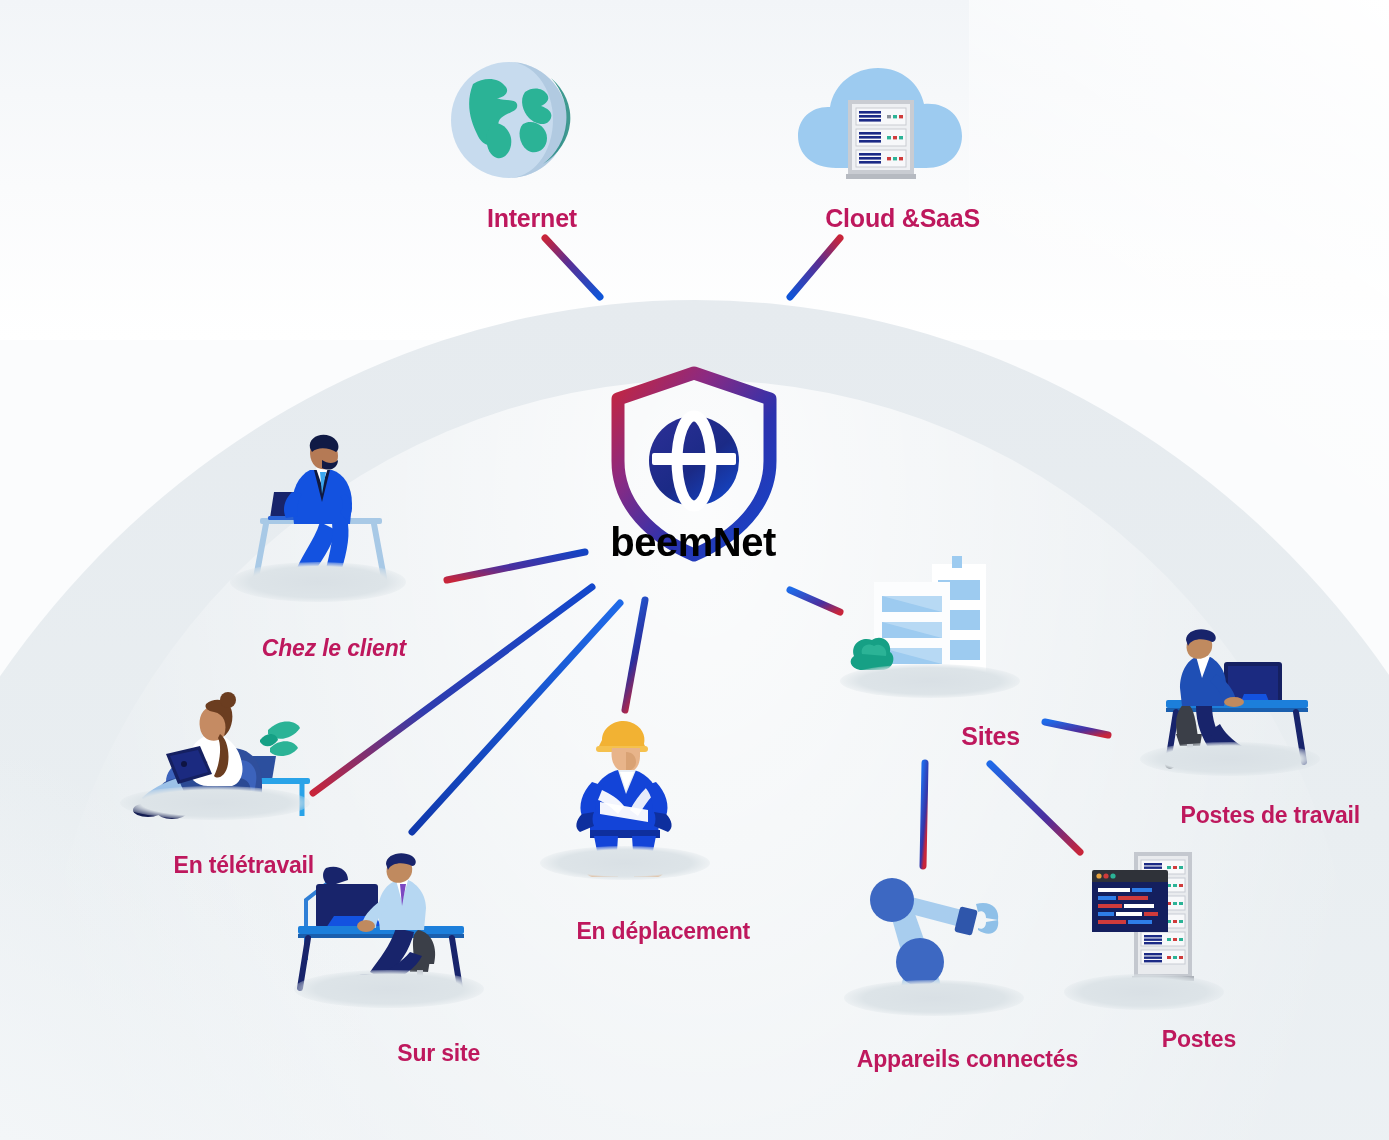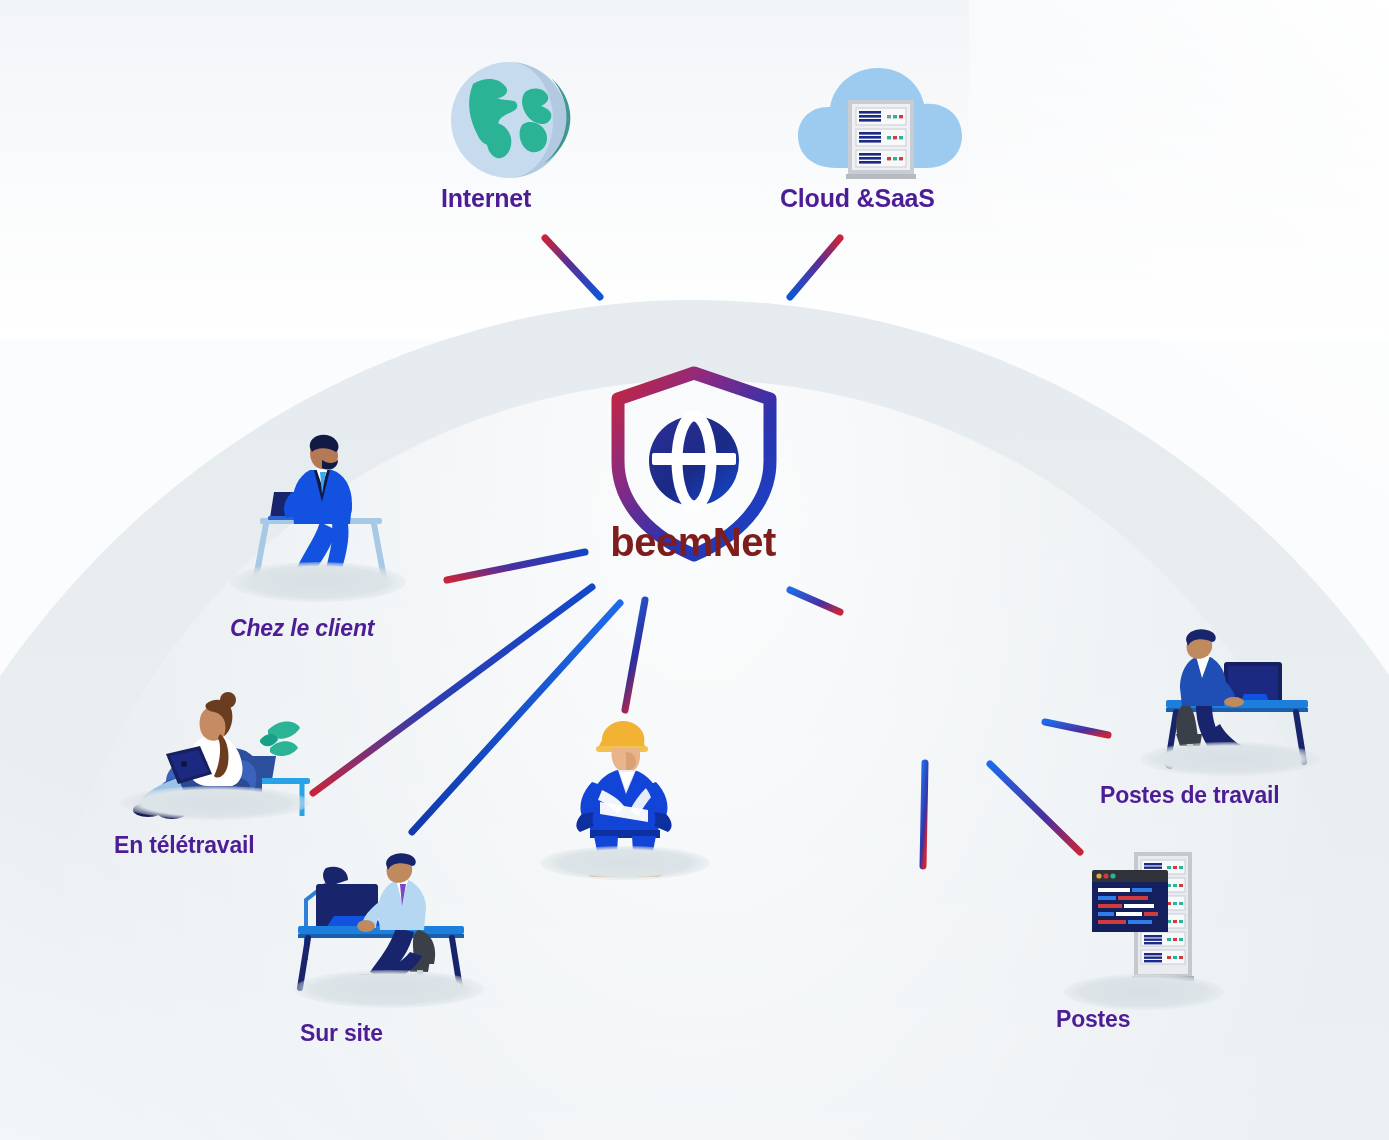--- a/index.html
+++ b/index.html
@@ -35,39 +35,40 @@
   .corner-bl{position:absolute;left:0;bottom:0;width:360px;height:380px;
     background:linear-gradient(30deg,#f3f6f8 0%,rgba(243,246,248,0) 70%);}
 
   
   #links{position:absolute;left:0;top:0;width:1389px;height:1140px;}
 
   
   .node{position:absolute;}
   .label{
     position:absolute;
-    color:#4c1d95;
+    color:#be185d;
     font-weight:bold;
     font-size:23px;
     letter-spacing:-0.2px;
     white-space:nowrap;
-    text-align:left;
+    text-align:right;
+    margin-top:20px;
   }
   .label.big{font-size:25px;}
 
   
   .shadow{
     position:absolute;border-radius:50%;
     background:radial-gradient(ellipse at 50% 50%, #d9e0e5 0%, #dde4e8 55%, rgba(221,228,232,0) 78%);
   }
 
   
   #hub{position:absolute;left:594px;top:365px;width:200px;height:200px;}
   #hub-title{position:absolute;left:528px;top:520px;width:330px;text-align:center;
-    font-size:40px;font-weight:bold;color:#7f1d1d;letter-spacing:-0.5px;}
+    font-size:40px;font-weight:bold;color:#000000;letter-spacing:-0.5px;}
 </style>
 </head>
 <body>
 
 <div id="stage">
 
   <div class="bg-layer">
     <div class="top-wash"></div>
     <div class="dome"></div>
     <div class="dome-hi"></div>
@@ -361,22 +362,46 @@
       <rect x="50" y="112" width="70" height="8" fill="#0e2f9e"></rect>
 
       <path d="M54 118 L58 138 L56 150 L76 150 L78 118 Z" fill="#1344d8"></path>
       <path d="M92 118 L94 150 L114 150 L112 138 L116 118 Z" fill="#1344d8"></path>
       <rect x="56" y="140" width="22" height="8" fill="#0e2f9e"></rect>
       <rect x="92" y="140" width="22" height="8" fill="#0e2f9e"></rect>
 
       <path d="M52 148 C46 150 44 157 52 159 L78 159 L78 148 Z" fill="#eb8a35"></path>
       <path d="M94 148 L94 159 L118 159 C126 157 124 150 118 148 Z" fill="#eb8a35"></path>
     </svg>
-  </div>
-
+    <div class="label" style="left:-40px;top:180px;width:250px;">En déplacement</div>
+  </div>
+
+  <div class="node" style="left:840px;top:556px;">
+    <div class="shadow" style="left:0px;top:108px;width:180px;height:34px;"></div>
+    <svg width="180" height="130" viewBox="0 0 180 130">
+
+      <rect x="92" y="8" width="54" height="112" fill="#ffffff"></rect>
+      <rect x="98" y="24" width="42" height="20" fill="#9dcbf0"></rect>
+      <rect x="98" y="54" width="42" height="20" fill="#9dcbf0"></rect>
+      <rect x="98" y="84" width="42" height="20" fill="#9dcbf0"></rect>
+      <rect x="112" y="0" width="10" height="12" fill="#9dcbf0"></rect>
+
+      <rect x="34" y="26" width="76" height="94" fill="#fcfdfe"></rect>
+      <rect x="42" y="40" width="60" height="16" fill="#9dcbf0"></rect>
+      <rect x="42" y="66" width="60" height="16" fill="#9dcbf0"></rect>
+      <rect x="42" y="92" width="60" height="16" fill="#9dcbf0"></rect>
+      <path d="M42 40 L102 40 L102 56 Z" fill="#bedcf5" opacity=".8"></path>
+      <path d="M42 66 L102 66 L102 82 Z" fill="#bedcf5" opacity=".8"></path>
+      <path d="M42 92 L102 92 L102 108 Z" fill="#bedcf5" opacity=".8"></path>
+
+      <path d="M14 100 C10 88 22 80 32 84 C40 78 52 84 50 96 C56 100 54 112 44 114 L20 114 C10 112 8 104 14 100 Z" fill="#16a085"></path>
+      <path d="M22 98 C20 90 28 86 34 90 C40 86 48 92 46 100 Z" fill="#2bb396"></path>
+    </svg>
+    <div class="label big" style="left:0px;top:146px;width:180px;">Sites</div>
+  </div>
 
   <div class="node" style="left:1140px;top:620px;">
     <div class="shadow" style="left:0px;top:122px;width:180px;height:34px;"></div>
     <svg width="180" height="160" viewBox="0 0 180 160">
 
       <rect x="84" y="42" width="58" height="42" rx="3" fill="#152061"></rect>
       <rect x="88" y="46" width="50" height="34" fill="#1b2a80"></rect>
       <path d="M100 84 L130 84 L126 74 L104 74 Z" fill="#1352e0"></path>
 
       <rect x="26" y="80" width="142" height="8" rx="2" fill="#1c7fdb"></rect>
@@ -477,14 +502,35 @@
       <rect x="54" y="58" width="30" height="4" fill="#ffffff"></rect>
       <rect x="28" y="66" width="16" height="4" fill="#2e7de8"></rect>
       <rect x="46" y="66" width="26" height="4" fill="#ffffff"></rect>
       <rect x="74" y="66" width="14" height="4" fill="#d03b3b"></rect>
       <rect x="28" y="74" width="28" height="4" fill="#d03b3b"></rect>
       <rect x="58" y="74" width="24" height="4" fill="#2e7de8"></rect>
     </svg>
     <div class="label" style="left:-14px;top:160px;width:180px;">Postes</div>
   </div>
 
+  <div class="node" style="left:858px;top:866px;">
+    <div class="shadow" style="left:-14px;top:114px;width:180px;height:36px;"></div>
+    <svg width="150" height="145" viewBox="0 0 150 145">
+
+      <path d="M34 26 L112 46 L106 62 L30 42 Z" fill="#a8cdee"></path>
+
+      <path d="M28 32 L52 34 L74 96 L48 102 Z" fill="#a8cdee"></path>
+
+      <path d="M50 94 L76 94 L84 124 L42 124 Z" fill="#a8cdee"></path>
+
+      <circle cx="34" cy="34" r="22" fill="#3d68c2"></circle>
+      <circle cx="62" cy="96" r="24" fill="#3d68c2"></circle>
+
+      <rect x="99" y="42" width="18" height="26" rx="3" fill="#2f56ab" transform="rotate(14 108 55)"></rect>
+      <path d="M118 38 C132 34 142 42 140 54 L128 52 C128 46 124 44 120 46 Z" fill="#8fc0e8"></path>
+      <path d="M120 64 C132 72 142 66 140 54 L128 56 C128 62 124 64 120 62 Z" fill="#8fc0e8"></path>
+
+      <rect x="34" y="120" width="66" height="16" rx="3" fill="#101c54"></rect>
+    </svg>
+    <div class="label" style="left:-70px;top:160px;width:290px;">Appareils connectés</div>
+  </div>
 
 </div>
 
 </body></html>

